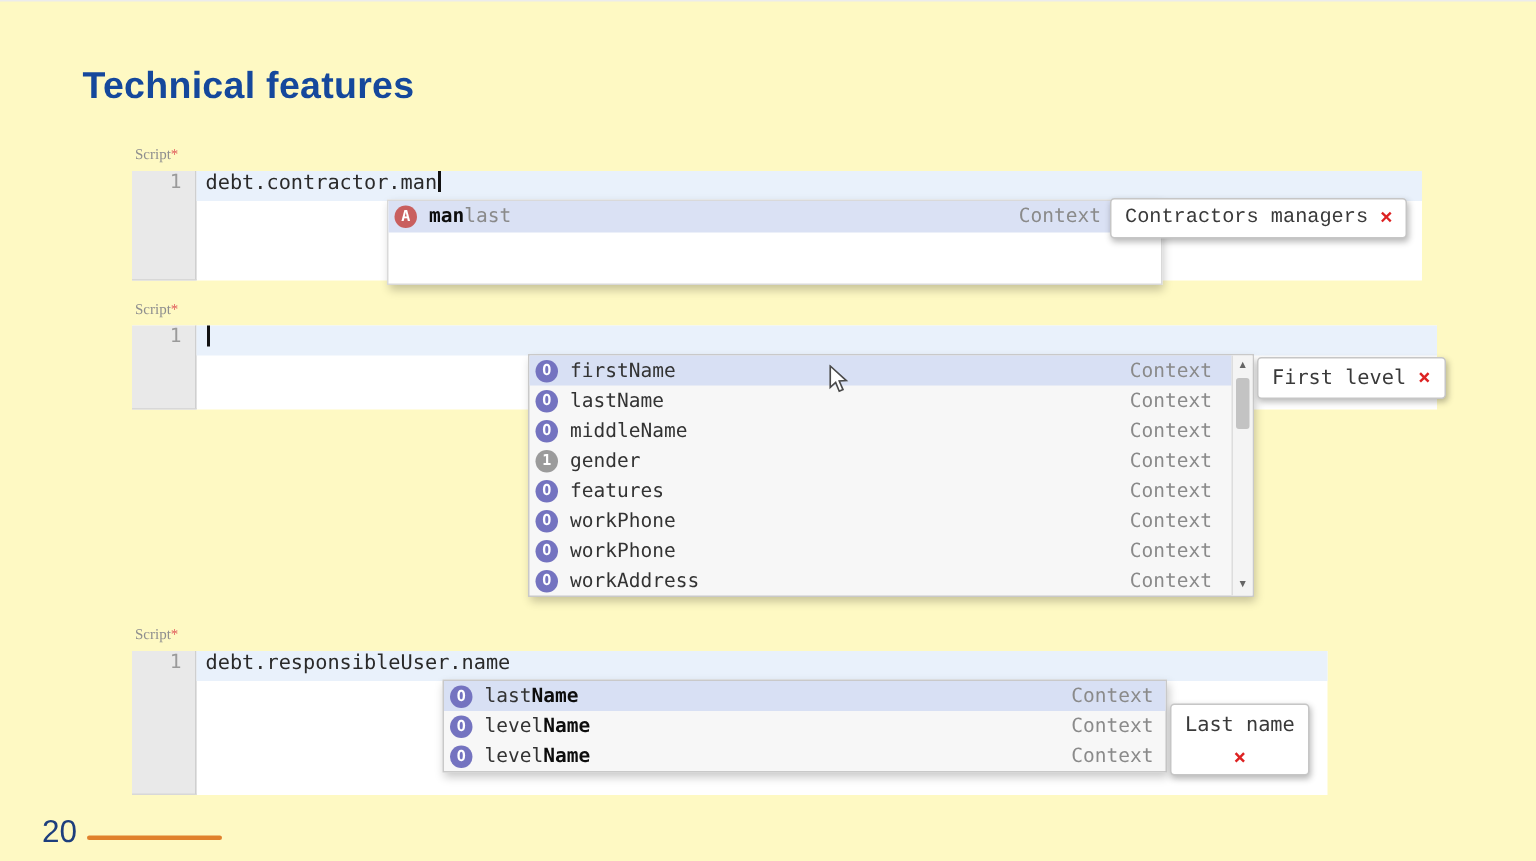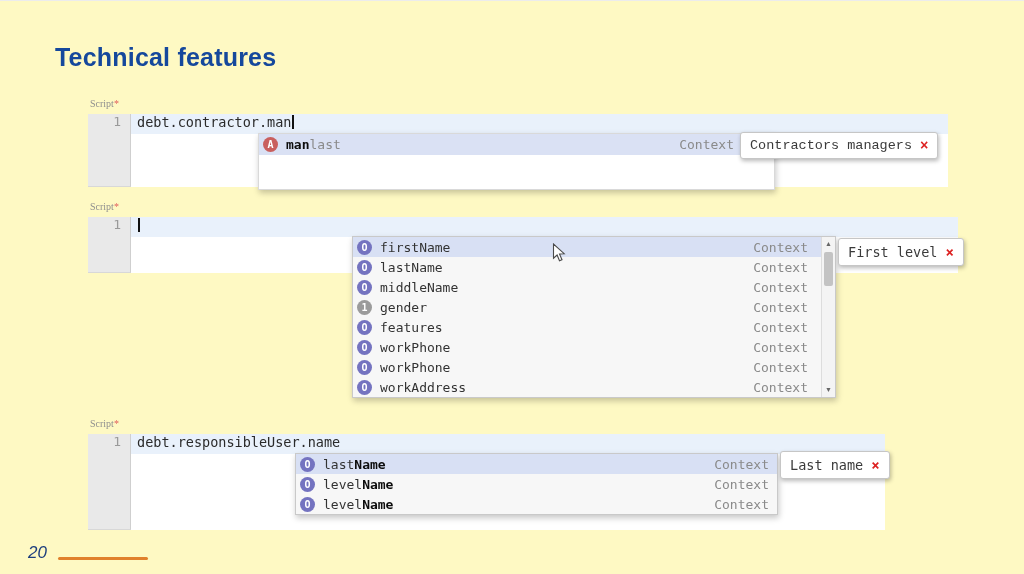--- a/index.html
+++ b/index.html
@@ -47,23 +47,23 @@
   
   .sb{position:absolute;right:0;top:0;bottom:0;width:13px;background:#f4f4f4;border-left:1px solid #dddddd;}
   .sb-up,.sb-down{position:absolute;left:0;right:0;height:12px;font-size:7px;color:#666;text-align:center;line-height:12px;cursor:default;}
   .sb-up{top:1px;} .sb-down{bottom:1px;}
   .sb-thumb{position:absolute;left:2px;right:2px;top:15px;height:34px;background:#c3c3c3;border-radius:2px;}
   
   .tag{position:absolute;z-index:10;background:#ffffff;border:1px solid #c6c6c6;border-radius:3px;
     box-shadow:1px 2px 4px rgba(0,0,0,.28);padding:5px 9px;font:13.5px "DejaVu Sans Mono",monospace;
     color:#3a3a3a;display:flex;align-items:center;gap:8px;white-space:nowrap;}
   .tag .x{color:#dd2222;font-weight:bold;font-size:14px;line-height:12px;}
-  .t0{left:740px;top:131px;font-family:Liberation Mono, monospace;} .t1{left:838px;top:237px;} .t2{left:780px;top:450px;}
-  
-  .page-num{position:absolute;left:28px;top:542px;font-size:17px;color:#1d3e7d;font-style:italic;}
+  .t0{left:740px;top:131px;font-family:Liberation Mono, monospace;} .t1{left:838px;top:237px;} .t2{left:780px;top:468px;flex-direction:column;}
+  
+  .page-num{position:absolute;left:28px;top:542px;font-size:21px;color:#1d3e7d;}
   .accent-line{position:absolute;left:58px;top:556px;width:90px;height:3px;background:#e0812c;border-radius:2px;}
   .logo{position:absolute;left:905px;top:526px;}
   
   .mouse{position:absolute;left:552px;top:242px;z-index:30;}
 </style>
 </head>
 <body>
 
 <div class="slide">
 

